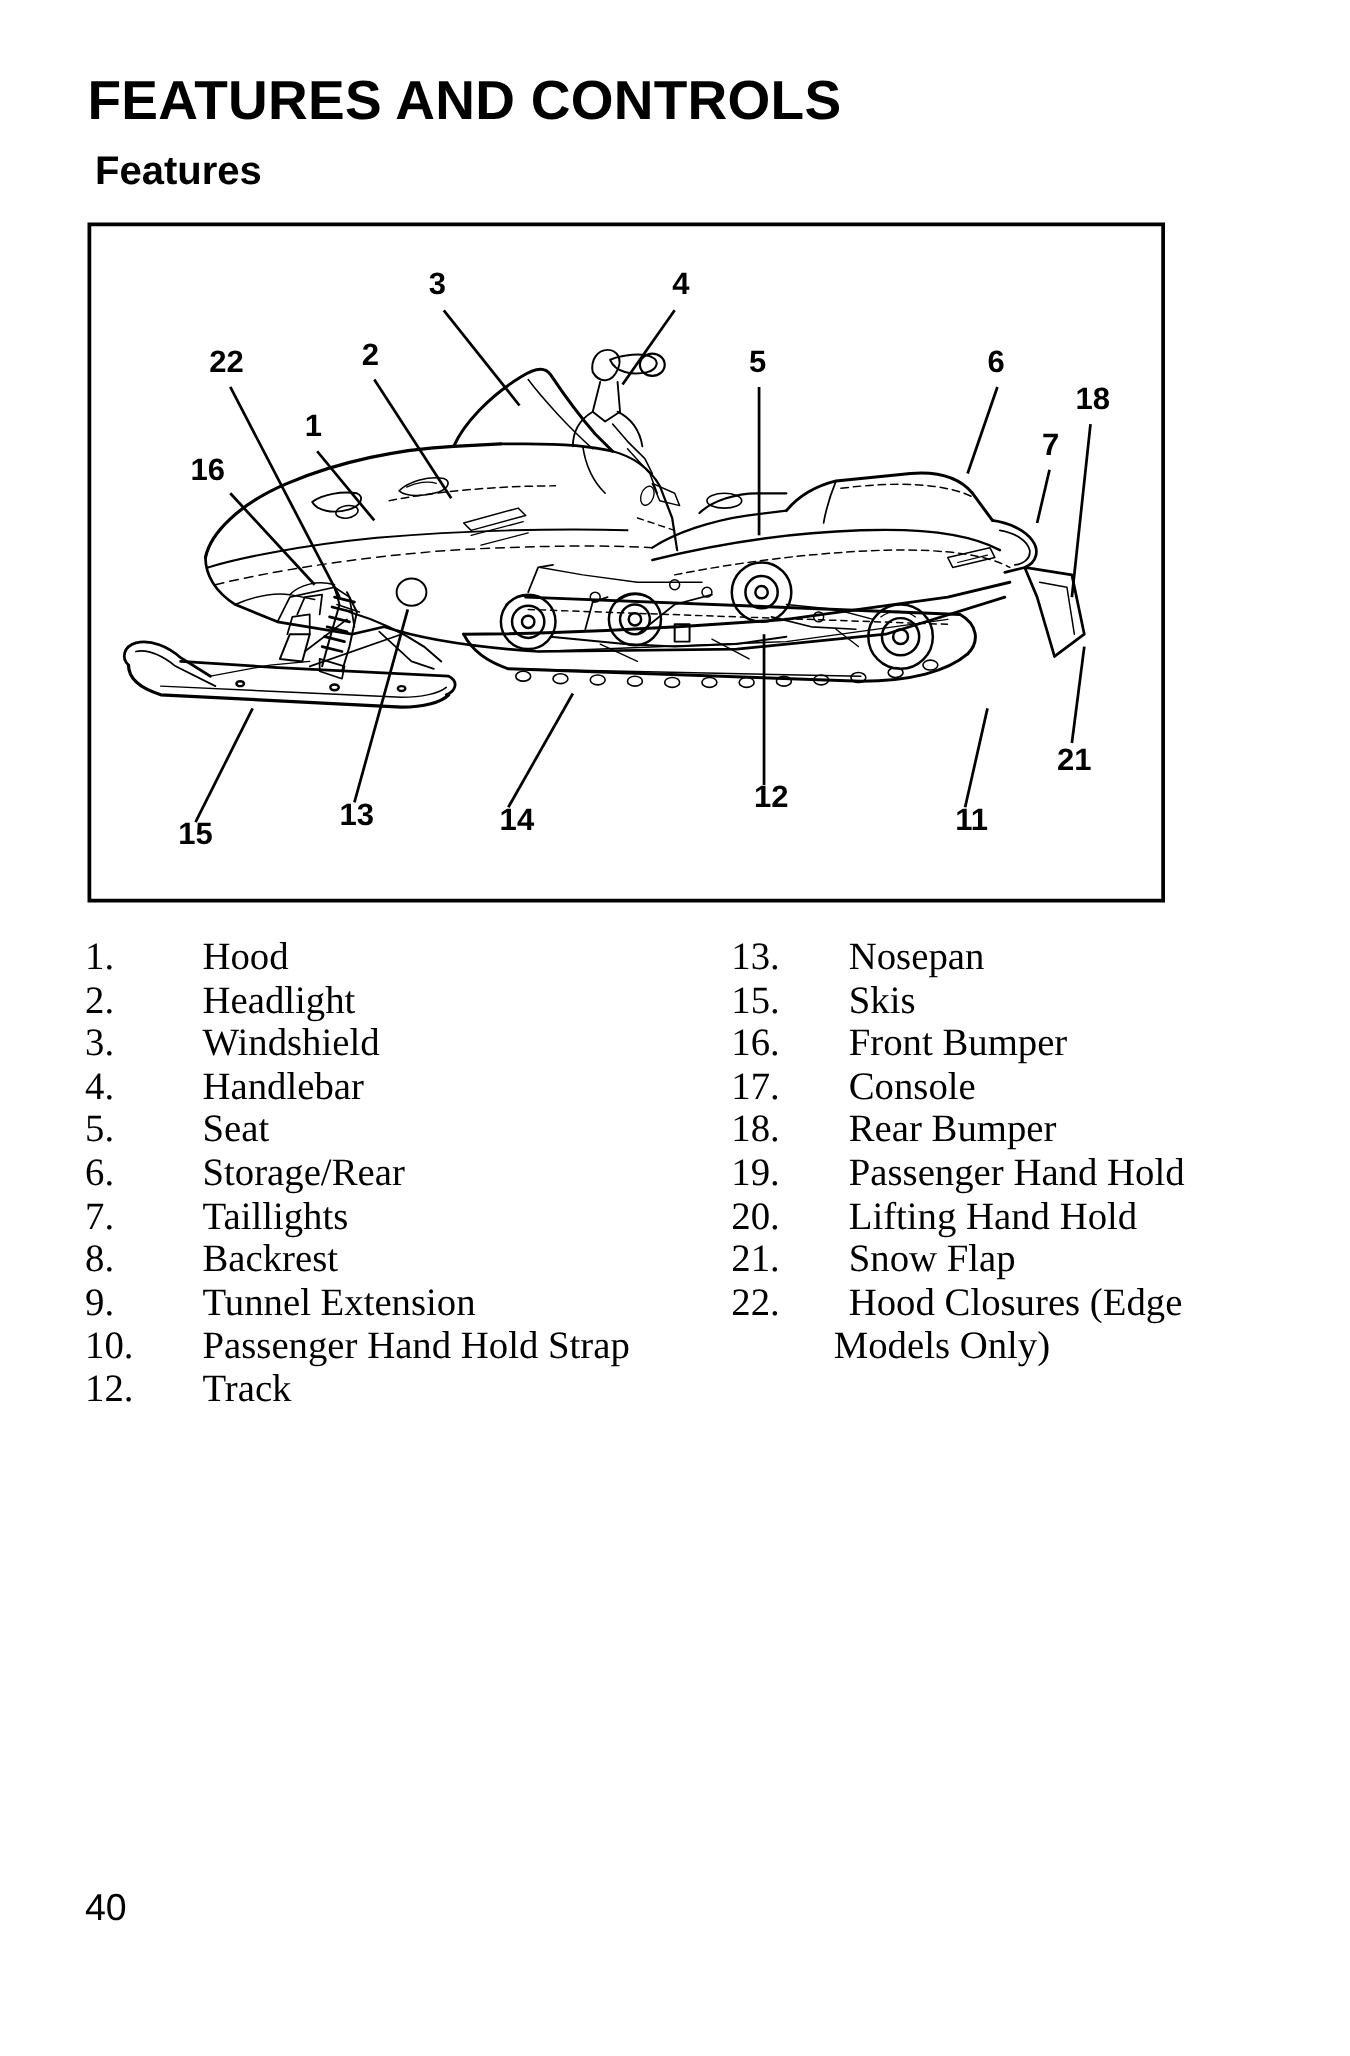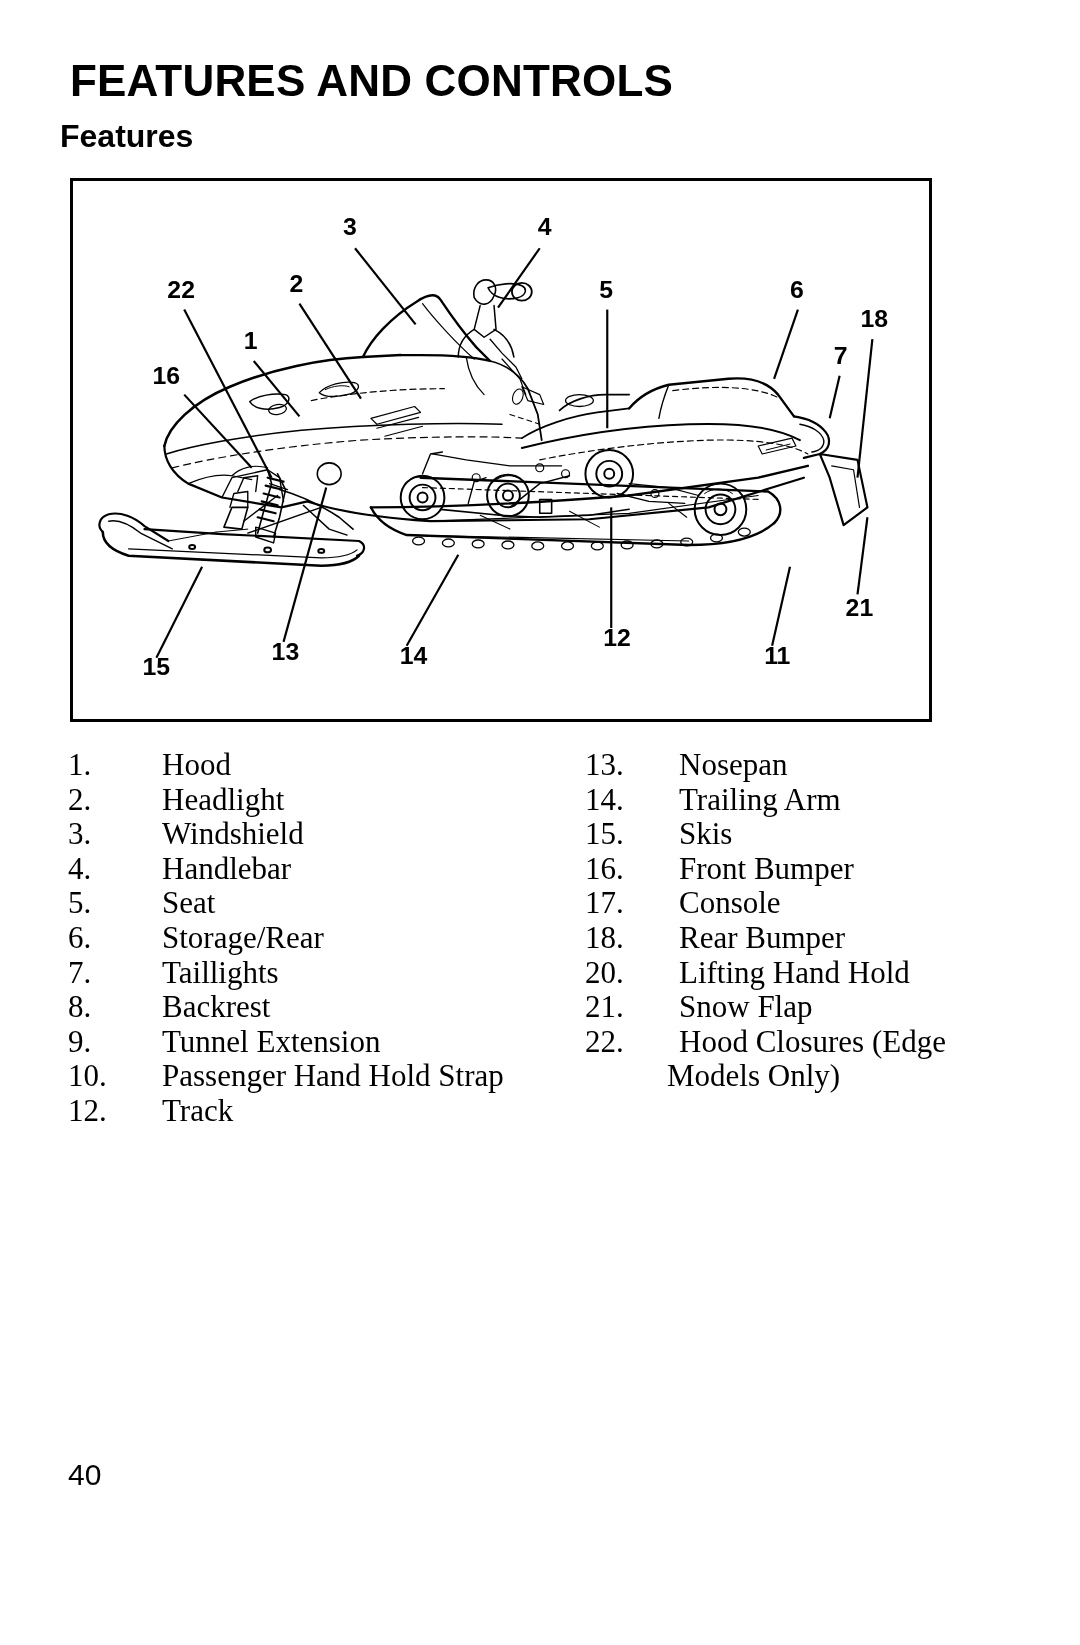--- a/index.html
+++ b/index.html
@@ -27,21 +27,21 @@
     top: 58px;
     font-family: "Liberation Sans", "DejaVu Sans", sans-serif;
     font-weight: bold;
     font-size: 44px;
     letter-spacing: 0.2px;
     line-height: 1.05;
     white-space: nowrap;
   }
   .section-title {
     position: absolute;
-    left: 60px;
+    left: 76px;
     top: 120px;
     font-family: "Liberation Sans", "DejaVu Sans", sans-serif;
     font-weight: bold;
     font-size: 32px;
     line-height: 1.05;
     white-space: nowrap;
   }
 
   
   .figure-box {
@@ -101,21 +101,21 @@
     font-size: 31px;
     line-height: 34.6px;
     padding-left: 82px;
     white-space: nowrap;
   }
 
   
   .page-number {
     position: absolute;
     left: 68px;
-    top: 1460px;
+    top: 1512px;
     font-family: "Liberation Sans", "DejaVu Sans", sans-serif;
     font-size: 30px;
     line-height: 1;
   }
 </style>
 </head>
 <body>
 
 <div class="page">
 
@@ -354,38 +354,38 @@
           <span class="part-num">12.</span>
           <span class="part-label">Track</span>
         </div>
       </div>
     <div class="col col-right" id="parts-col-right">
         <div class="part-item">
           <span class="part-num">13.</span>
           <span class="part-label">Nosepan</span>
         </div>
         <div class="part-item">
-          <span class="part-num">14.</span>
-          <span class="part-label">Trailing Arm</span>
-        </div>
-        <div class="part-item">
           <span class="part-num">15.</span>
           <span class="part-label">Skis</span>
         </div>
         <div class="part-item">
           <span class="part-num">16.</span>
           <span class="part-label">Front Bumper</span>
         </div>
         <div class="part-item">
           <span class="part-num">17.</span>
           <span class="part-label">Console</span>
         </div>
         <div class="part-item">
           <span class="part-num">18.</span>
           <span class="part-label">Rear Bumper</span>
+        </div>
+        <div class="part-item">
+          <span class="part-num">19.</span>
+          <span class="part-label">Passenger Hand Hold</span>
         </div>
         <div class="part-item">
           <span class="part-num">20.</span>
           <span class="part-label">Lifting Hand Hold</span>
         </div>
         <div class="part-item">
           <span class="part-num">21.</span>
           <span class="part-label">Snow Flap</span>
         </div>
         <div class="part-item">

